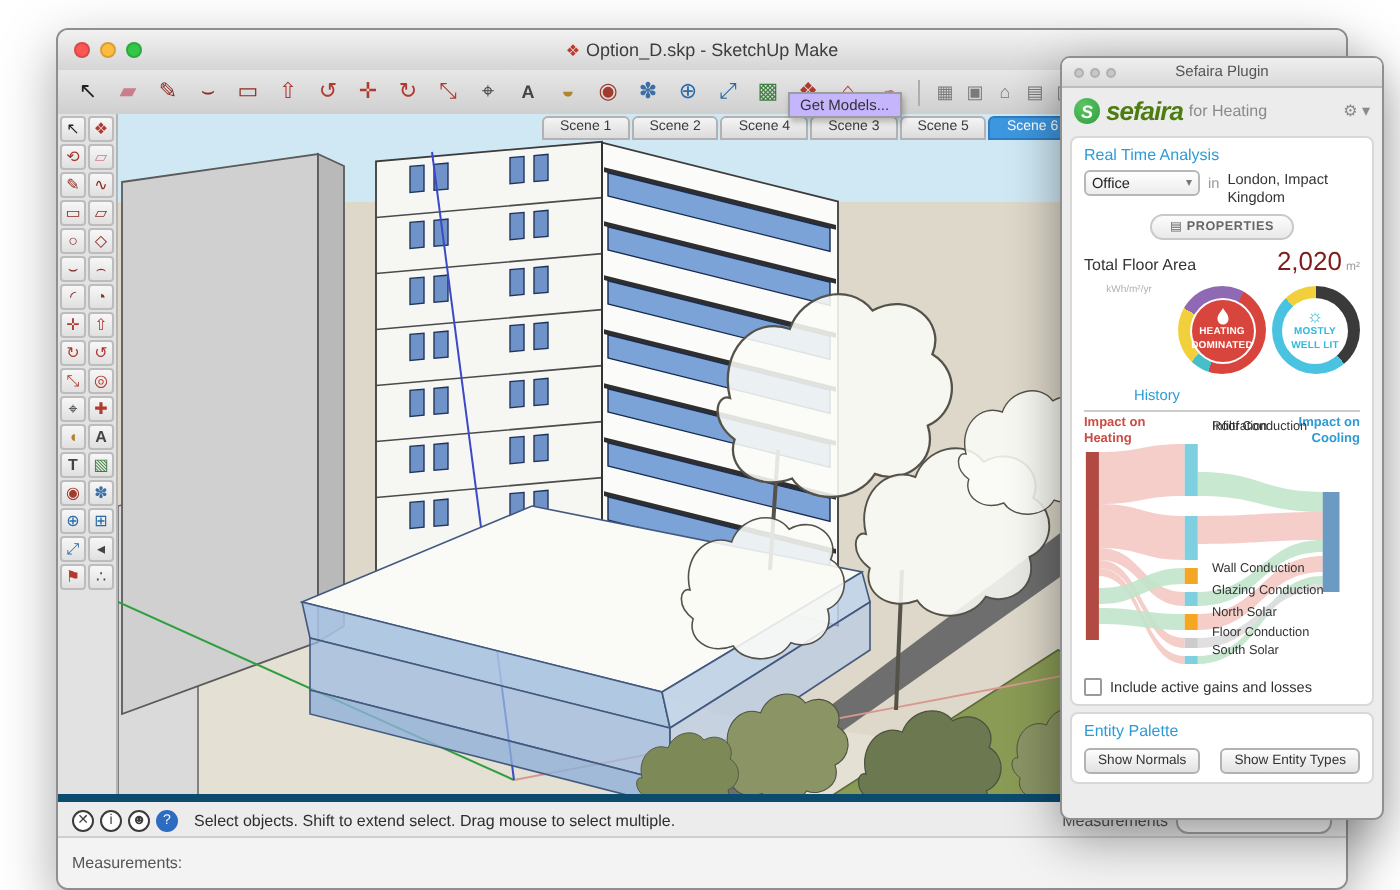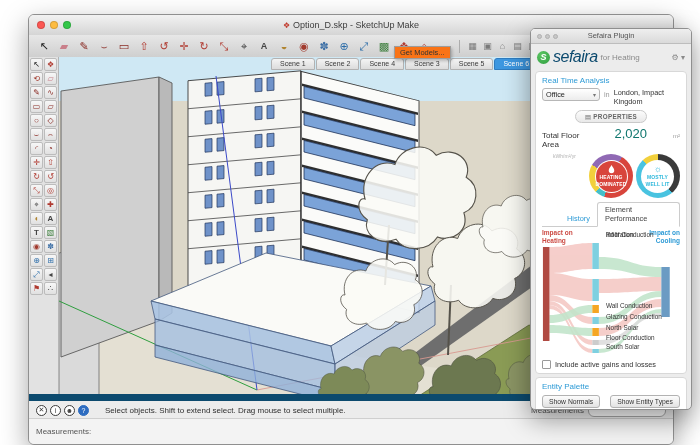--- a/index.html
+++ b/index.html
@@ -19,70 +19,70 @@
     border-bottom:1px solid #b3b3b3;display:flex;align-items:center;padding:0 5px;}
   .tb-main,.tb-aux{display:flex;align-items:center;}
   .tb-icon{width:20px;height:17px;display:flex;align-items:center;justify-content:center;font-size:11px;line-height:1;}
   .tb-sep{width:1px;height:13px;background:#adadad;margin:0 5px;}
   .tb-aux .tb-icon{width:15px;font-size:9px;color:#7a7a7a;}
   
   .scene-tabs{position:absolute;left:242px;top:43px;display:flex;gap:1px;z-index:2;}
   .scene-tab{font-size:7px;color:#3a3a3a;background:linear-gradient(#f4f4f4,#dcdcdc);border:1px solid #b2b2b2;
     border-radius:3px 3px 0 0;padding:1px 8px 2px;white-space:nowrap;}
   .scene-tab.active{background:#3d97e0;border-color:#2f7cc0;color:#fff;}
-  .tooltip{position:absolute;left:365px;top:31px;z-index:4;background:#f97316;border:1px solid #9c9c9c;
+  .tooltip{position:absolute;left:365px;top:31px;z-index:4;background:#c4b5fd;border:1px solid #9c9c9c;
     box-shadow:1px 2px 3px rgba(0,0,0,.25);font-size:7.5px;color:#333;padding:1px 5px;white-space:nowrap;}
   
   .palette{position:absolute;left:0;top:42px;bottom:43px;width:30px;background:#e2e2e2;border-right:1px solid #b5b5b5;
     box-sizing:border-box;padding:1px 0 0 1px;}
   .pal-grid{display:grid;grid-template-columns:13px 13px;gap:1px;}
   .pal-tool{height:13px;background:linear-gradient(#f7f7f7,#e0e0e0);border:1px solid #bcbcbc;border-radius:2px;
     box-sizing:border-box;display:flex;align-items:center;justify-content:center;font-size:8px;line-height:1;}
   
   .viewport{position:absolute;left:30px;top:42px;right:0;bottom:43px;background:#ddd8c9;overflow:hidden;}
   .viewport svg{display:block;width:100%;height:100%;}
   
-  .statusbar{position:absolute;left:0;right:0;bottom:25px;height:18px;background:#ececec;border-top:7px solid #0c4a6e;
-    display:flex;align-items:center;gap:13px;padding:0 7px;font-size:8px;color:#2e2e2e;}
+  .statusbar{position:absolute;left:0;right:0;bottom:25px;height:18px;background:#ececec;border-top:4px solid #0c4a6e;
+    display:flex;align-items:center;gap:5px;padding:0 7px;font-size:8px;color:#2e2e2e;}
   .st-icon{width:11px;height:11px;border:1px solid #3c3c3c;border-radius:50%;background:#fff;display:flex;
     align-items:center;justify-content:center;font-size:7px;color:#3c3c3c;box-sizing:border-box;flex:0 0 auto;}
   .hint{margin-left:3px;white-space:nowrap;}
   .meas-right{margin-left:auto;display:flex;align-items:center;gap:4px;color:#555;}
   .meas-box{width:76px;height:11px;background:#fff;border:1px solid #a8a8a8;border-radius:6px;}
   .measurebar{position:absolute;left:0;right:0;bottom:0;height:25px;background:#f3f3f3;border-top:1px solid #cfcfcf;
     display:flex;align-items:center;padding:0 7px;font-size:8px;color:#555;}
   
   .sefaira{position:absolute;left:530px;top:28px;width:162px;height:382px;background:#ececec;border:1px solid #8f8f8f;
     border-radius:5px;box-shadow:0 9px 26px rgba(0,0,0,.4);z-index:5;overflow:hidden;box-sizing:border-box;}
   .sf-titlebar{height:14px;background:linear-gradient(#efefef,#dadada);border-bottom:1px solid #bdbdbd;position:relative;
     text-align:center;font-size:7.5px;line-height:14px;color:#555;}
   .sf-lights{position:absolute;left:6px;top:4.5px;display:flex;gap:3px;}
   .sf-light{width:5px;height:5px;border-radius:50%;background:#c7c7c7;border:1px solid #b0b0b0;box-sizing:border-box;}
   .sf-header{padding:4px 6px 2px;}
   .sf-logo-row{display:flex;align-items:center;gap:3px;}
   .sf-mark{width:13px;height:13px;border-radius:50%;background:radial-gradient(circle at 35% 30%,#5cc563,#2f9e3f);
     color:#fff;font-size:9px;font-weight:bold;font-style:italic;display:flex;align-items:center;justify-content:center;}
-  .sf-brand{font-size:16px;font-weight:normal;font-style:italic;color:#0c4a6e;letter-spacing:-.5px;}
+  .sf-brand{font-size:13px;font-weight:bold;font-style:italic;color:#4d7c0f;letter-spacing:-.5px;}
   .sf-brand-suffix{font-size:8px;color:#8a8a8a;}
   .sf-gear{margin-left:auto;font-size:8px;color:#8a8a8a;}
   .sf-daylight{margin:3px auto 2px;display:block;width:max-content;font-size:7.2px;color:#333;
     background:linear-gradient(#fdfdfd,#e2e2e2);border:1px solid #b2b2b2;border-radius:3px;padding:2px 7px;}
   .sf-card{background:#fff;border:1px solid #d8d8d8;border-radius:4px;margin:3px 4px;padding:4px 6px;}
   .sf-heading{font-size:8px;color:#2e9bd6;}
   .sf-select-row{display:flex;gap:4px;margin-top:3px;font-size:7.3px;align-items:flex-start;}
   .sf-select{width:50px;border:1px solid #b7b7b7;border-radius:3px;background:linear-gradient(#fff,#ececec);
     padding:1px 3px;display:flex;justify-content:space-between;align-items:center;color:#222;flex:0 0 auto;}
   .sf-caret{font-size:6px;color:#777;}
   .sf-in{color:#999;padding-top:2px;}
   .sf-loc{color:#333;line-height:1.25;width:62px;}
   .sf-props{margin:4px auto 3px;width:max-content;font-size:6.3px;font-weight:bold;color:#666;letter-spacing:.3px;
     border:1px solid #c9c9c9;border-radius:8px;background:linear-gradient(#fcfcfc,#e9e9e9);padding:2px 9px;}
-  .sf-floor-row{display:flex;align-items:baseline;margin-top:1px;gap:24px;}
+  .sf-floor-row{display:flex;align-items:baseline;margin-top:1px;}
   .sf-floor-label{font-size:8px;color:#333;}
-  .sf-floor-value{margin-left:auto;font-size:13px;color:#0f766e;}
+  .sf-floor-value{margin-left:auto;font-size:13px;color:#7f1d1d;}
   .sf-floor-unit{font-size:6px;color:#9a9a9a;margin-left:2px;}
   .gauges{display:flex;justify-content:space-between;margin:5px 0 4px;}
   .gauge{width:45px;text-align:center;position:relative;}
   .ring{width:44px;height:44px;border-radius:50%;position:relative;margin:0 auto;}
   .ring::after{content:"";position:absolute;inset:5.5px;background:#fff;border-radius:50%;}
   .ring-energy{background:conic-gradient(from 150deg,#3fae49 0 235deg,#e0524a 235deg 278deg,#eeeeee 278deg 302deg,#ffffff 302deg 360deg);}
   .ring-heating{background:conic-gradient(from -60deg,#9069b4 0 90deg,#d8453c 90deg 258deg,#46bfc9 258deg 284deg,#f2d03c 284deg 360deg);}
   .ring-daylight{background:conic-gradient(#3a3a3a 0 140deg,#49c3e0 140deg 316deg,#f2d03c 316deg 360deg);}
   .needle{position:absolute;left:21px;top:7px;width:2px;height:15px;background:#333;transform-origin:50% 100%;
     transform:rotate(38deg);z-index:2;border-radius:1px;}
@@ -395,21 +395,20 @@
               <span class="sun-glyph">☼</span>
               <span class="core-line">MOSTLY</span>
               <span class="core-line">WELL LIT</span>
             </span>
           </div>
         </div>
       </div>
 
       <div class="sf-tabs">
         <span class="sf-tab-history">History</span>
-        <span class="sf-tab-ep">Element Performance</span>
       </div>
 
       <div class="sankey">
         <svg viewBox="0 0 148 126" preserveAspectRatio="none">
           <g fill="#f5c9c5" opacity="0.9">
             <path d="M8,16 C31,16 31,12 54,12 L54,38 C31,38 31,42 8,42 Z"></path>
             <path d="M8,42 C31,42 31,48 54,48 L54,70 C31,70 31,64 8,64 Z"></path>
             <path d="M8,64 C31,64 31,86 54,86 L54,93 C31,93 31,70 8,70 Z"></path>
             <path d="M8,70 C31,70 31,109 54,109 L54,114 C31,114 31,74 8,74 Z"></path>
             <path d="M8,74 C31,74 31,118 54,118 L54,122 C31,122 31,78 8,78 Z"></path>

